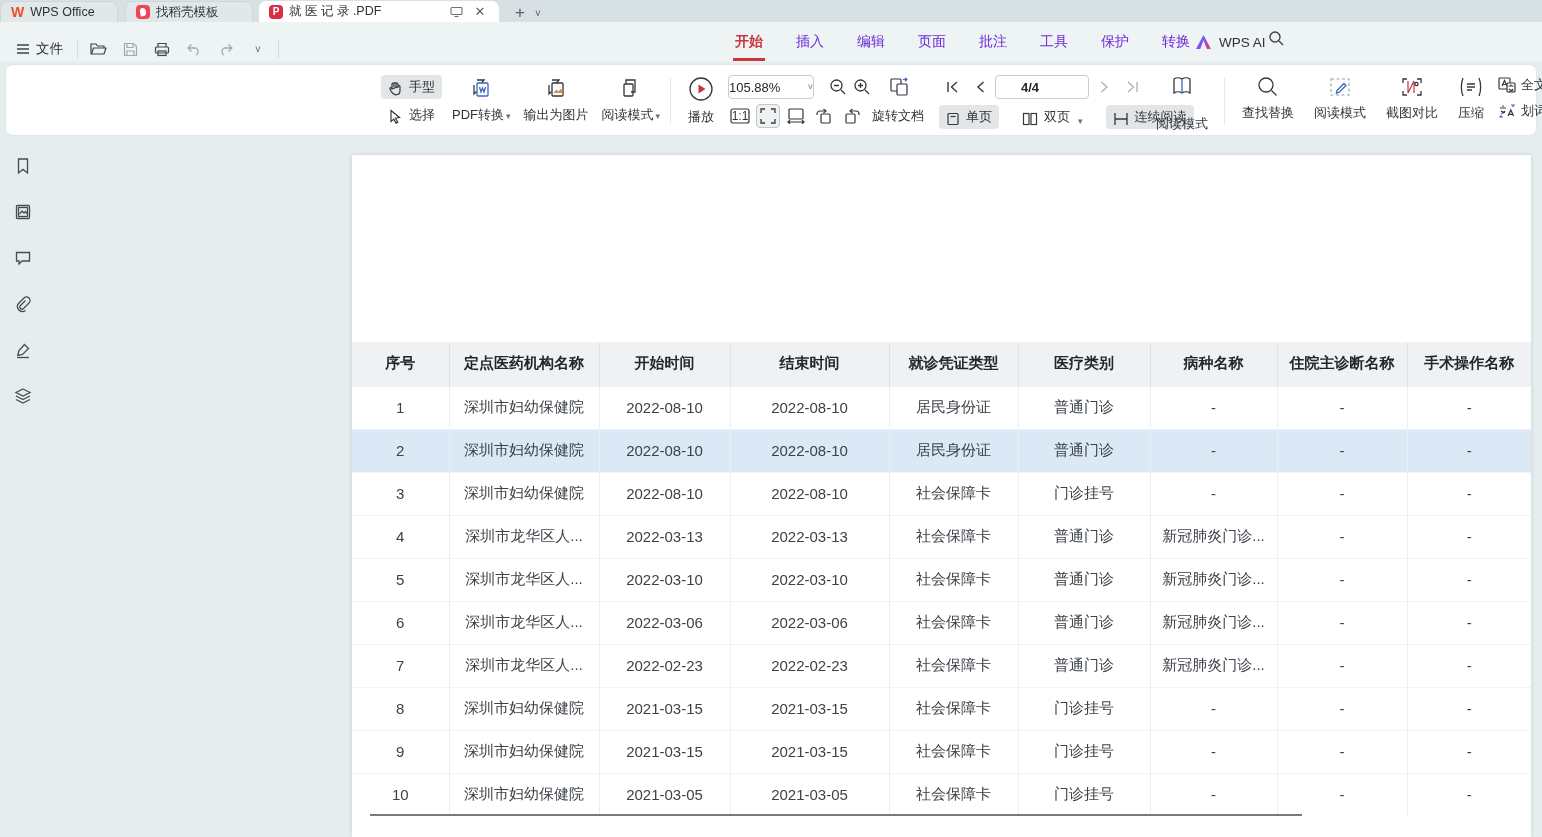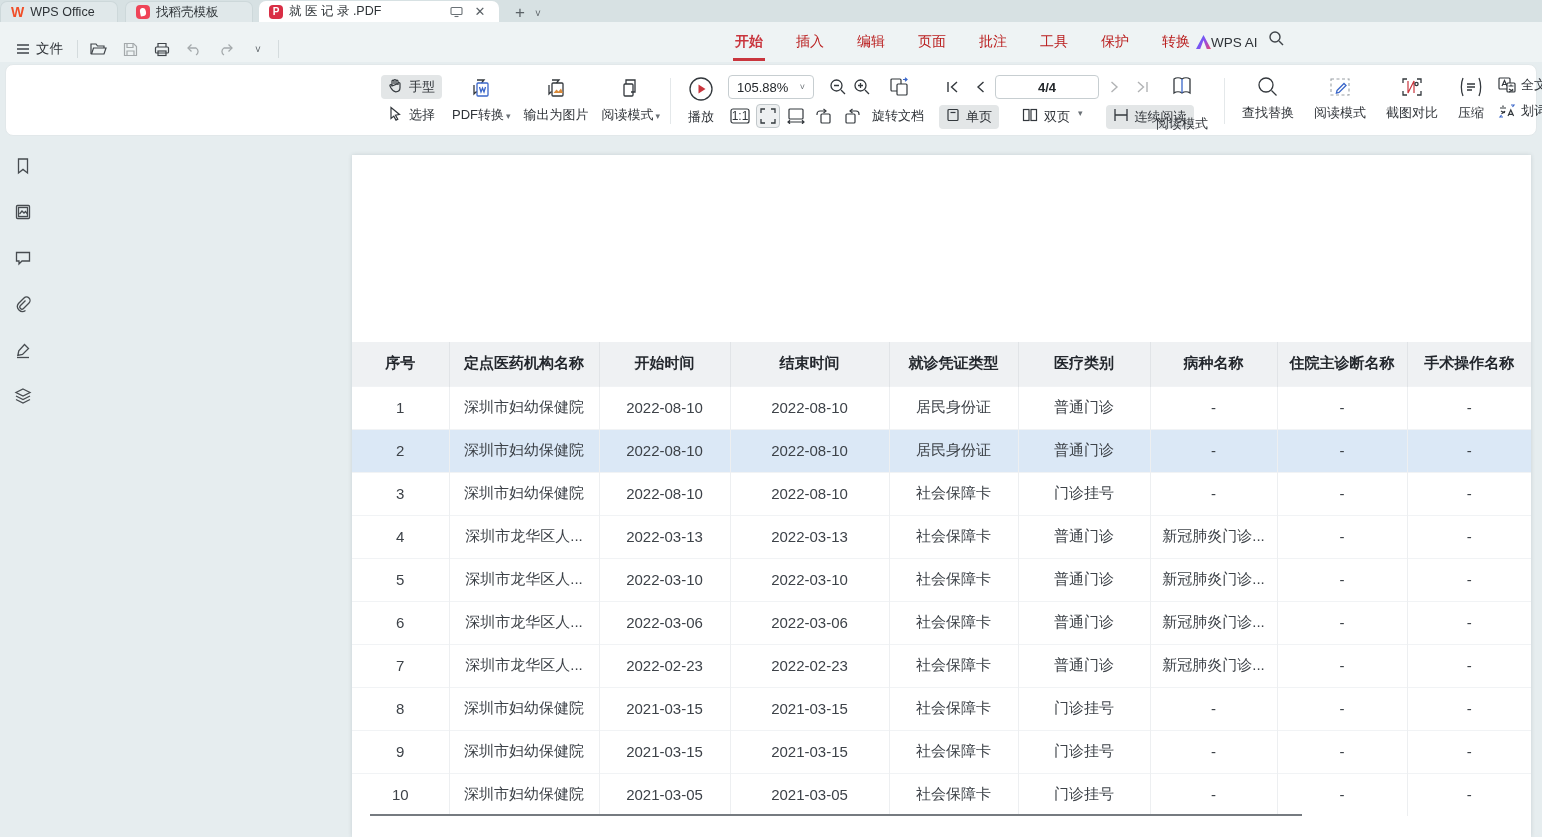--- a/index.html
+++ b/index.html
@@ -30,54 +30,54 @@
     background:#eef3f4; display:flex; align-items:flex-end; }
   .mb-left { display:flex; align-items:center; gap:8px; padding-left:10px; }
   .filebtn { display:flex; align-items:center; gap:6px; font-size:13.5px; color:#2f3338;
     padding:4px 6px; border-radius:4px; cursor:pointer; }
   .vdiv { width:1px; height:18px; background:#d4dbdd; }
   .qbtn { width:24px; height:24px; display:flex; align-items:center; justify-content:center;
     border-radius:4px; cursor:pointer; }
   .qbtn.disabled { opacity:.42; }
   .ribbon-tabs { position:absolute; left:733px; top:0; height:40px;
     display:flex; align-items:center; gap:29px; }
-  .rtab { font-size:14px; color:#b91c1c; cursor:pointer; padding:9px 2px 7px;
+  .rtab { font-size:14px; color:#6d28d9; cursor:pointer; padding:9px 2px 7px;
     border-bottom:3px solid transparent; }
   .rtab.active { color:#c9353d; font-weight:bold; border-bottom-color:#c9353d; }
   .wpsai { position:absolute; left:1196px; top:0; height:40px; display:flex;
-    align-items:center; gap:0; font-size:13.5px; color:#2f3338; cursor:pointer; }
+    align-items:center; gap:8px; font-size:13.5px; color:#2f3338; cursor:pointer; }
   .ailogo { width:15px; height:14px; background:linear-gradient(120deg,#2f7cf6,#8a4df0,#e8486e);
     clip-path:polygon(0 100%,50% 0,100% 100%,72% 100%,50% 38%,28% 100%); }
   .mb-search { position:absolute; left:1268px; top:8px; }
 
   
   .card { position:absolute; left:5px; top:64px; width:1532px; height:72px;
     background:#fff; border:1px solid #e2e8ea; border-radius:8px; }
   .lbl { font-size:13px; color:#2f3338; white-space:nowrap; }
   .caret { font-size:9px; color:#6a7075; margin-left:2px; }
   .chipcol { position:absolute; display:flex; flex-direction:column; gap:4px; }
-  .chip { display:flex; align-items:flex-start; gap:6px; padding:3px 7px; border-radius:4px;
+  .chip { display:flex; align-items:flex-end; gap:6px; padding:3px 7px; border-radius:4px;
     cursor:pointer; }
   .chip.sel { background:#e3e6e7; }
   .bigbtn { display:flex; flex-direction:column; align-items:center; justify-content:center;
     gap:6px; cursor:pointer; padding:2px 6px; border-radius:4px; }
   .grp-big { position:absolute; left:440px; top:9px; display:flex; gap:1px; }
   .cdiv { position:absolute; width:1px; background:#e4e8ea; top:13px; height:46px; }
   .grp-play { position:absolute; left:672px; top:9px; width:46px; }
   .zoomrow { display:flex; align-items:center; }
   .grp-zoom { position:absolute; left:722px; top:10px; }
   .selbox { width:86px; height:24px; border:1px solid #c7ced1; border-radius:4px;
-    display:flex; align-items:center; padding:0 8px; font-size:13px; color:#24282c; cursor:pointer; }
+    display:flex; align-items:center; padding:0 0; font-size:13px; color:#24282c; cursor:pointer; }
   .selbox .grow { flex:1; }
   .sq { width:24px; height:24px; display:flex; align-items:center; justify-content:center;
     border-radius:4px; cursor:pointer; }
   .sq.sel { border:1px solid #c2c8cb; background:#eef0f1; }
-  .pgbox { width:104px; height:24px; border:1px solid #c7ced1; border-radius:4px;
-    display:flex; align-items:center; justify-content:center; font-size:13px; font-weight:bold;
-    color:#24282c; background:#fff; }
+  .pgbox { width:94px; height:24px; border:1px solid #c7ced1; border-radius:4px;
+    display:flex; align-items:center; justify-content:flex-start; font-size:13px; font-weight:bold;
+    color:#24282c; background:#fff;padding-left:25px; }
   .grp-pagenav { position:absolute; left:933px; top:10px; }
   .grp-read { position:absolute; left:1147px; top:10px; width:58px; display:flex;
     flex-direction:column; align-items:center; gap:18px; cursor:pointer; }
   .grp-right { position:absolute; left:1230px; top:9px; display:flex; gap:8px; }
   .navbtn { width:26px; height:24px; display:flex; align-items:center; justify-content:center;
     cursor:pointer; }
   .navbtn.disabled { opacity:.38; }
   .trrow { display:flex; align-items:center; gap:5px; cursor:pointer; }
   .trcol { display:flex; flex-direction:column; gap:8px; padding-top:2px; }
 

